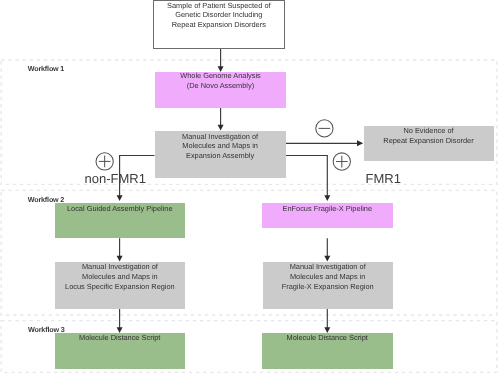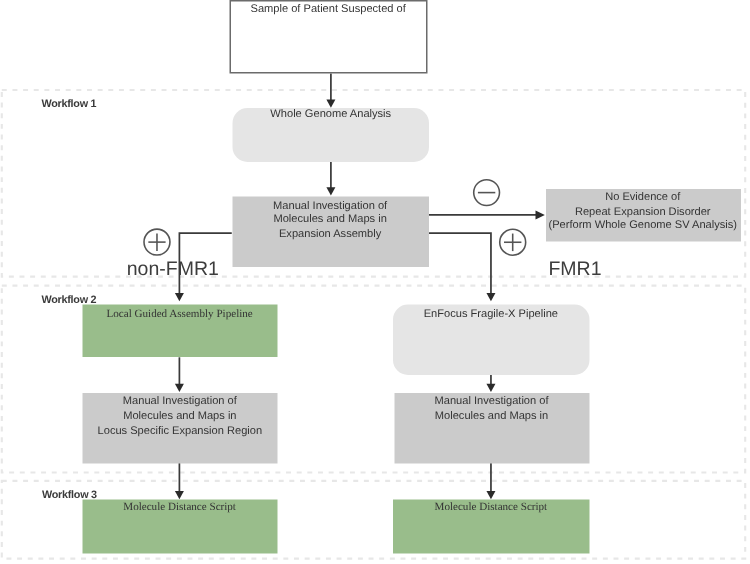--- a/index.html
+++ b/index.html
@@ -3,22 +3,22 @@
 <meta charset="utf-8">
 <style>
   html,body{margin:0;padding:0;background:#ffffff;-webkit-font-smoothing:antialiased;text-rendering:geometricPrecision;}
   #page{position:relative;width:500px;height:376px;background:#fff;overflow:hidden;
         font-family:"Liberation Sans",sans-serif;color:#404040;
         transform:translateZ(0);will-change:transform;}
   .node{position:absolute;display:flex;align-items:flex-start;justify-content:center;text-align:center;
         font-size:7.4px;line-height:9.55px;color:#333333;box-sizing:border-box;}
   .node .lbl{width:100%;position:relative;top:var(--ty,0.8px);}
   .white{background:#fff;border:1.2px solid #6b6b6b;}
-  .blue{background:#e5e5e5;border-radius:10px;}
-  .green{background:#99bd8b;font-family:Liberation Serif, serif;}
+  .blue{background:#f0abfc;}
+  .green{background:#99bd8b;}
   .gray{background:#cbcbcb;}
   .wflabel{position:absolute;font-size:7.2px;font-weight:bold;color:#3a3a3a;white-space:nowrap;line-height:8px;letter-spacing:-0.17px;padding-left:20px;}
   svg.lines{position:absolute;left:0;top:0;width:500px;height:376px;}
   .sym{position:absolute;font-size:13px;color:#3d3d3d;white-space:nowrap;}
 </style>
 </head>
 <body>
 
 <div id="page">
 
@@ -64,69 +64,72 @@
       <line x1="104.65" y1="155.6" x2="104.65" y2="167.3"></line>
       <circle cx="341.8" cy="161.5" r="8.65"></circle>
       <line x1="336.0" y1="161.5" x2="347.6" y2="161.5"></line>
       <line x1="341.8" y1="155.7" x2="341.8" y2="167.4"></line>
     </g>
   </svg>
 
   <div class="node white" style="left:153px;top:-0.1px;width:131.6px;height:49px;--ty:0px;">
     <div class="lbl">
       <div>Sample of Patient Suspected of</div>
+      <div>Genetic Disorder Including</div>
+      <div>Repeat Expansion Disorders</div>
     </div>
   </div>
 
   <div class="node blue" style="left:155px;top:72px;width:131px;height:36px;--ty:-0.6px;">
     <div class="lbl">
       <div>Whole Genome Analysis</div>
+      <div>(De Novo Assembly)</div>
     </div>
   </div>
 
   <div class="node gray" style="left:154.5px;top:131.1px;width:131.2px;height:46.5px;">
     <div class="lbl">
       <div>Manual Investigation of</div>
       <div>Molecules and Maps in</div>
       <div>Expansion Assembly</div>
     </div>
   </div>
 
   <div class="node gray" style="left:363.5px;top:125.5px;width:130px;height:35.5px;">
     <div class="lbl">
       <div>No Evidence of</div>
       <div>Repeat Expansion Disorder</div>
-      <div>(Perform Whole Genome SV Analysis)</div>
     </div>
   </div>
 
   <div class="node green" style="left:54.5px;top:203px;width:130.5px;height:35px;">
     <div class="lbl">
         <div>Local Guided Assembly Pipeline</div>
       </div>
   </div>
 
-  <div class="node blue" style="left:262px;top:203px;width:130.5px;height:47px;">
+  <div class="node blue" style="left:262px;top:203px;width:130.5px;height:25px;">
     <div class="lbl">
         <div>EnFocus Fragile-X Pipeline</div>
       </div>
   </div>
 
   <div class="node gray" style="left:54.8px;top:261.7px;width:130.2px;height:47px;">
     <div class="lbl">
       <div>Manual Investigation of</div>
       <div>Molecules and Maps in</div>
       <div>Locus Specific Expansion Region</div>
     </div>
   </div>
 
   <div class="node gray" style="left:262.7px;top:261.7px;width:130px;height:47px;">
     <div class="lbl">
       <div>Manual Investigation of</div>
       <div>Molecules and Maps in</div>
+      <div>Fragile-X Expansion Region</div>
     </div>
   </div>
 
   <div class="node green" style="left:54.5px;top:332.5px;width:130.5px;height:36px;">
     <div class="lbl">
         <div>Molecule Distance Script</div>
       </div>
   </div>
 
   <div class="node green" style="left:262px;top:332.5px;width:130.5px;height:36px;">

